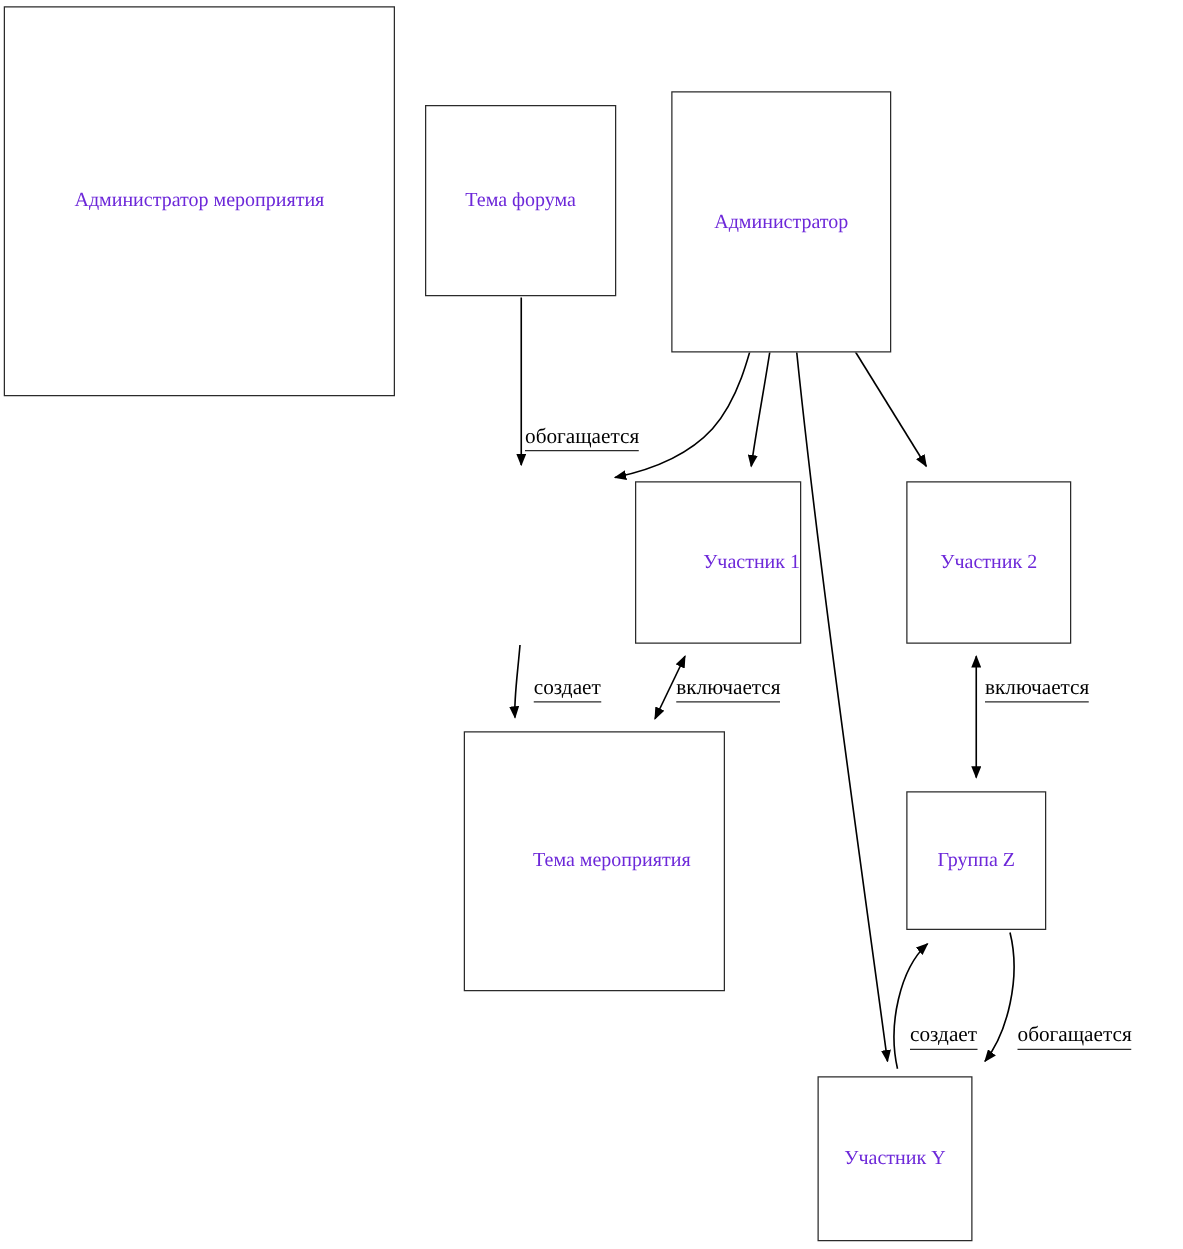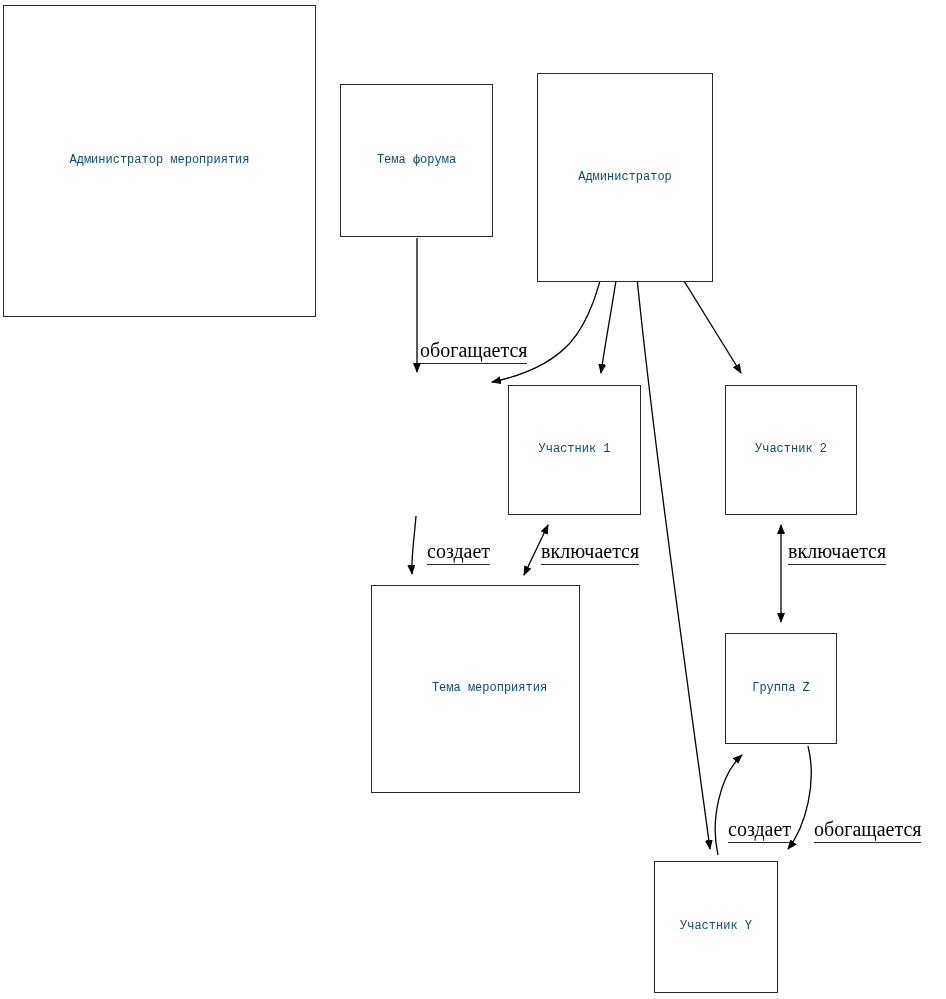--- a/index.html
+++ b/index.html
@@ -29,29 +29,28 @@
     position: absolute;
     box-sizing: border-box;
     border: 1px solid #2b2b2b;
     background: #ffffff;
     display: flex;
     align-items: center;
     justify-content: center;
     text-align: center;
   }
   .node-label {
-    font-size: 12px;
-    color: #0c4a6e;
+    font-size: 16px;
+    color: #6d28d9;
     line-height: 1.1;
     white-space: nowrap;
-    font-family: Liberation Mono, monospace;
   }
   .edge-label {
     position: absolute;
-    font-size: 20px;
+    font-size: 17px;
     color: #000000;
     white-space: nowrap;
     border-bottom: 1.3px solid #2b2b2b;
     padding-bottom: 1px;
     line-height: 1.15;
   }
 </style>
 </head>
 <body>
 
@@ -94,21 +93,21 @@
 
   <div class="node" style="left:340px; top:84px; width:153px; height:153px;">
     <span class="node-label">Тема форума</span>
   </div>
 
   <div class="node" style="left:537px; top:73px; width:176px; height:209px;">
     <span class="node-label">Администратор</span>
   </div>
 
 
-  <div class="node" style="left:508px; top:385px; width:133px; height:130px;">
+  <div class="node" style="left:508px; top:385px; width:133px; height:130px;justify-content:flex-end;">
     <span class="node-label">Участник 1</span>
   </div>
 
   <div class="node" style="left:715px; top:385px; width:132px; height:130px;margin-left:10px;">
     <span class="node-label">Участник 2</span>
   </div>
 
   <div class="node" style="left:371px; top:585px; width:209px; height:208px;padding-left:28px;">
     <span class="node-label">Тема мероприятия</span>
   </div>

